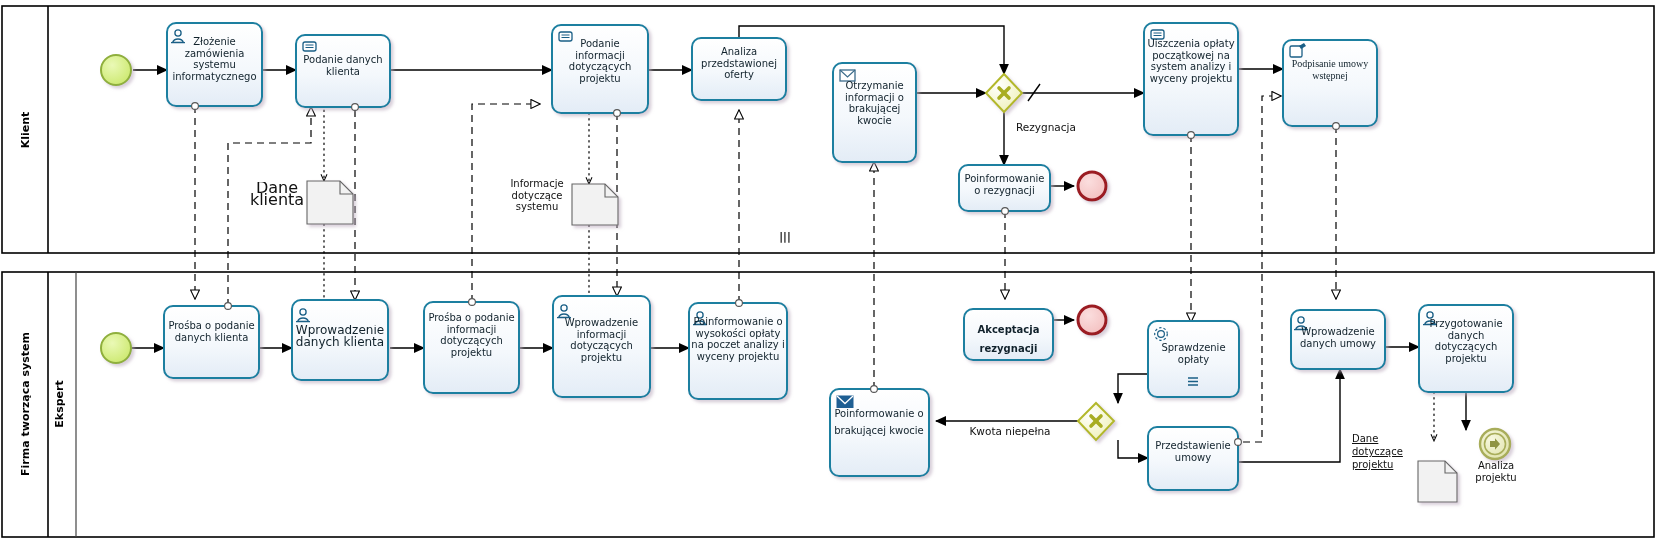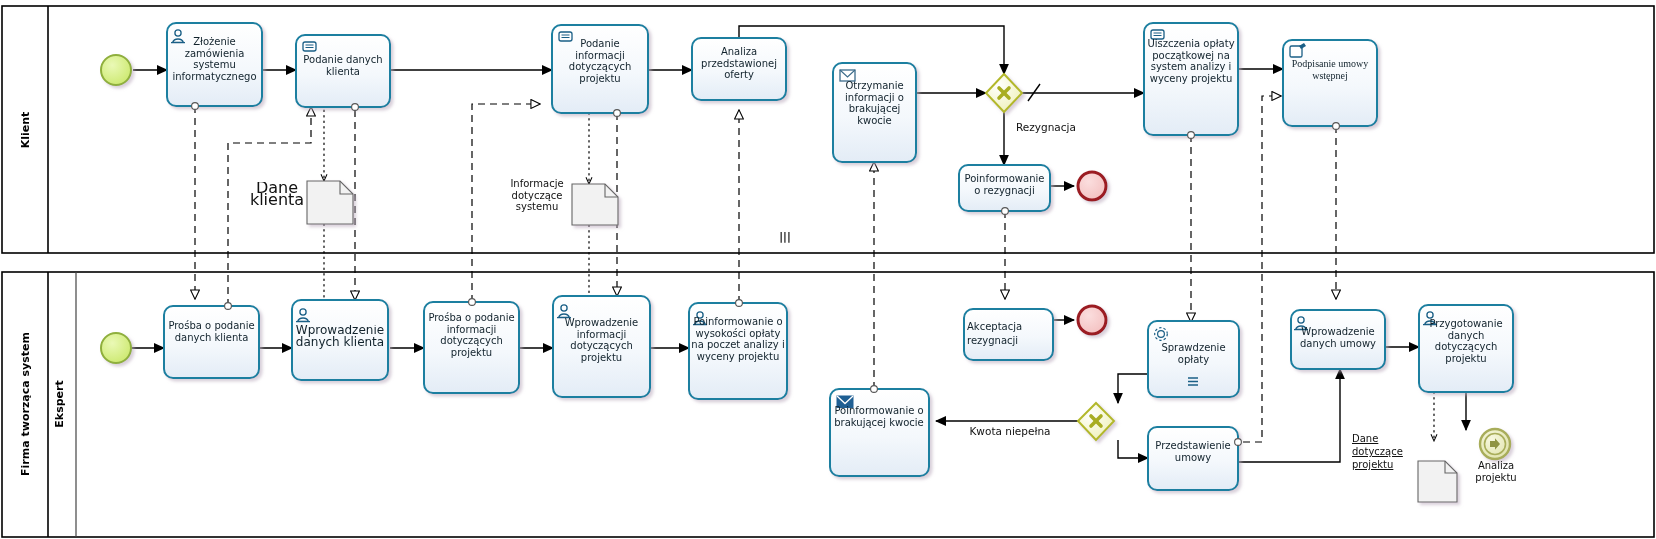--- a/index.html
+++ b/index.html
@@ -310,36 +310,36 @@
     </g>
     <foreignObject x="691" y="316" width="94" height="76">
       <div xmlns="http://www.w3.org/1999/xhtml" style="font-family:'DejaVu Sans',sans-serif;font-size:10px;line-height:11.6px;color:#11222c;text-align:center;">Poinformowanie o wysokości opłaty na poczet analizy i wyceny projektu</div>
     </foreignObject>
     <circle cx="739" cy="303" r="3.4" fill="#fff" stroke="#555" stroke-width="1.1"></circle>
   </g>
 
   <g>
     <rect x="964" y="309" width="89" height="51" rx="9" ry="9" fill="url(#taskGrad)" stroke="#1a7fa0" stroke-width="2" filter="url(#soft)"></rect>
     <foreignObject x="967" y="320" width="83" height="36">
-      <div xmlns="http://www.w3.org/1999/xhtml" style="font-family:'DejaVu Sans',sans-serif;font-size:10px;line-height:14px;color:#11222c;">Akceptacja rezygnacji</div>
+      <div xmlns="http://www.w3.org/1999/xhtml" style="font-family:'DejaVu Sans',sans-serif;font-size:10px;line-height:19px;color:#11222c;text-align:center;font-weight:bold;">Akceptacja rezygnacji</div>
     </foreignObject>
   </g>
 
   <g>
     <circle cx="1092" cy="320" r="14" fill="url(#endGrad)" stroke="#9b1b22" stroke-width="3" filter="url(#soft)"></circle>
   </g>
 
   <g>
     <rect x="830" y="389" width="99" height="87" rx="9" ry="9" fill="url(#taskGrad)" stroke="#1a7fa0" stroke-width="2" filter="url(#soft)"></rect>
     <g>
       <rect x="837" y="396" width="16" height="11.5" fill="#1f5f93" stroke="#1f5f93" stroke-width="1"></rect>
       <path d="M837,396 L845,403.5 L853,396" fill="none" stroke="#ffffff" stroke-width="1.3"></path>
     </g>
     <foreignObject x="832" y="405" width="94" height="52">
-      <div xmlns="http://www.w3.org/1999/xhtml" style="font-family:'DejaVu Sans',sans-serif;font-size:10px;line-height:12px;color:#11222c;text-align:center;">Poinformowanie o brakującej kwocie</div>
+      <div xmlns="http://www.w3.org/1999/xhtml" style="font-family:'DejaVu Sans',sans-serif;font-size:10px;line-height:17px;color:#11222c;text-align:center;">Poinformowanie o brakującej kwocie</div>
     </foreignObject>
     <circle cx="874" cy="389" r="3.4" fill="#fff" stroke="#555" stroke-width="1.1"></circle>
   </g>
 
   <g>
     <polygon points="1096,403 1114,421 1096,440 1078,421" fill="url(#gwGrad)" stroke="#b3b82a" stroke-width="2" filter="url(#soft)"></polygon>
     <g stroke="#a8ad22" stroke-width="3.6" stroke-linecap="round">
       <line x1="1091" y1="416" x2="1101" y2="426"></line>
       <line x1="1101" y1="416" x2="1091" y2="426"></line>
     </g>

